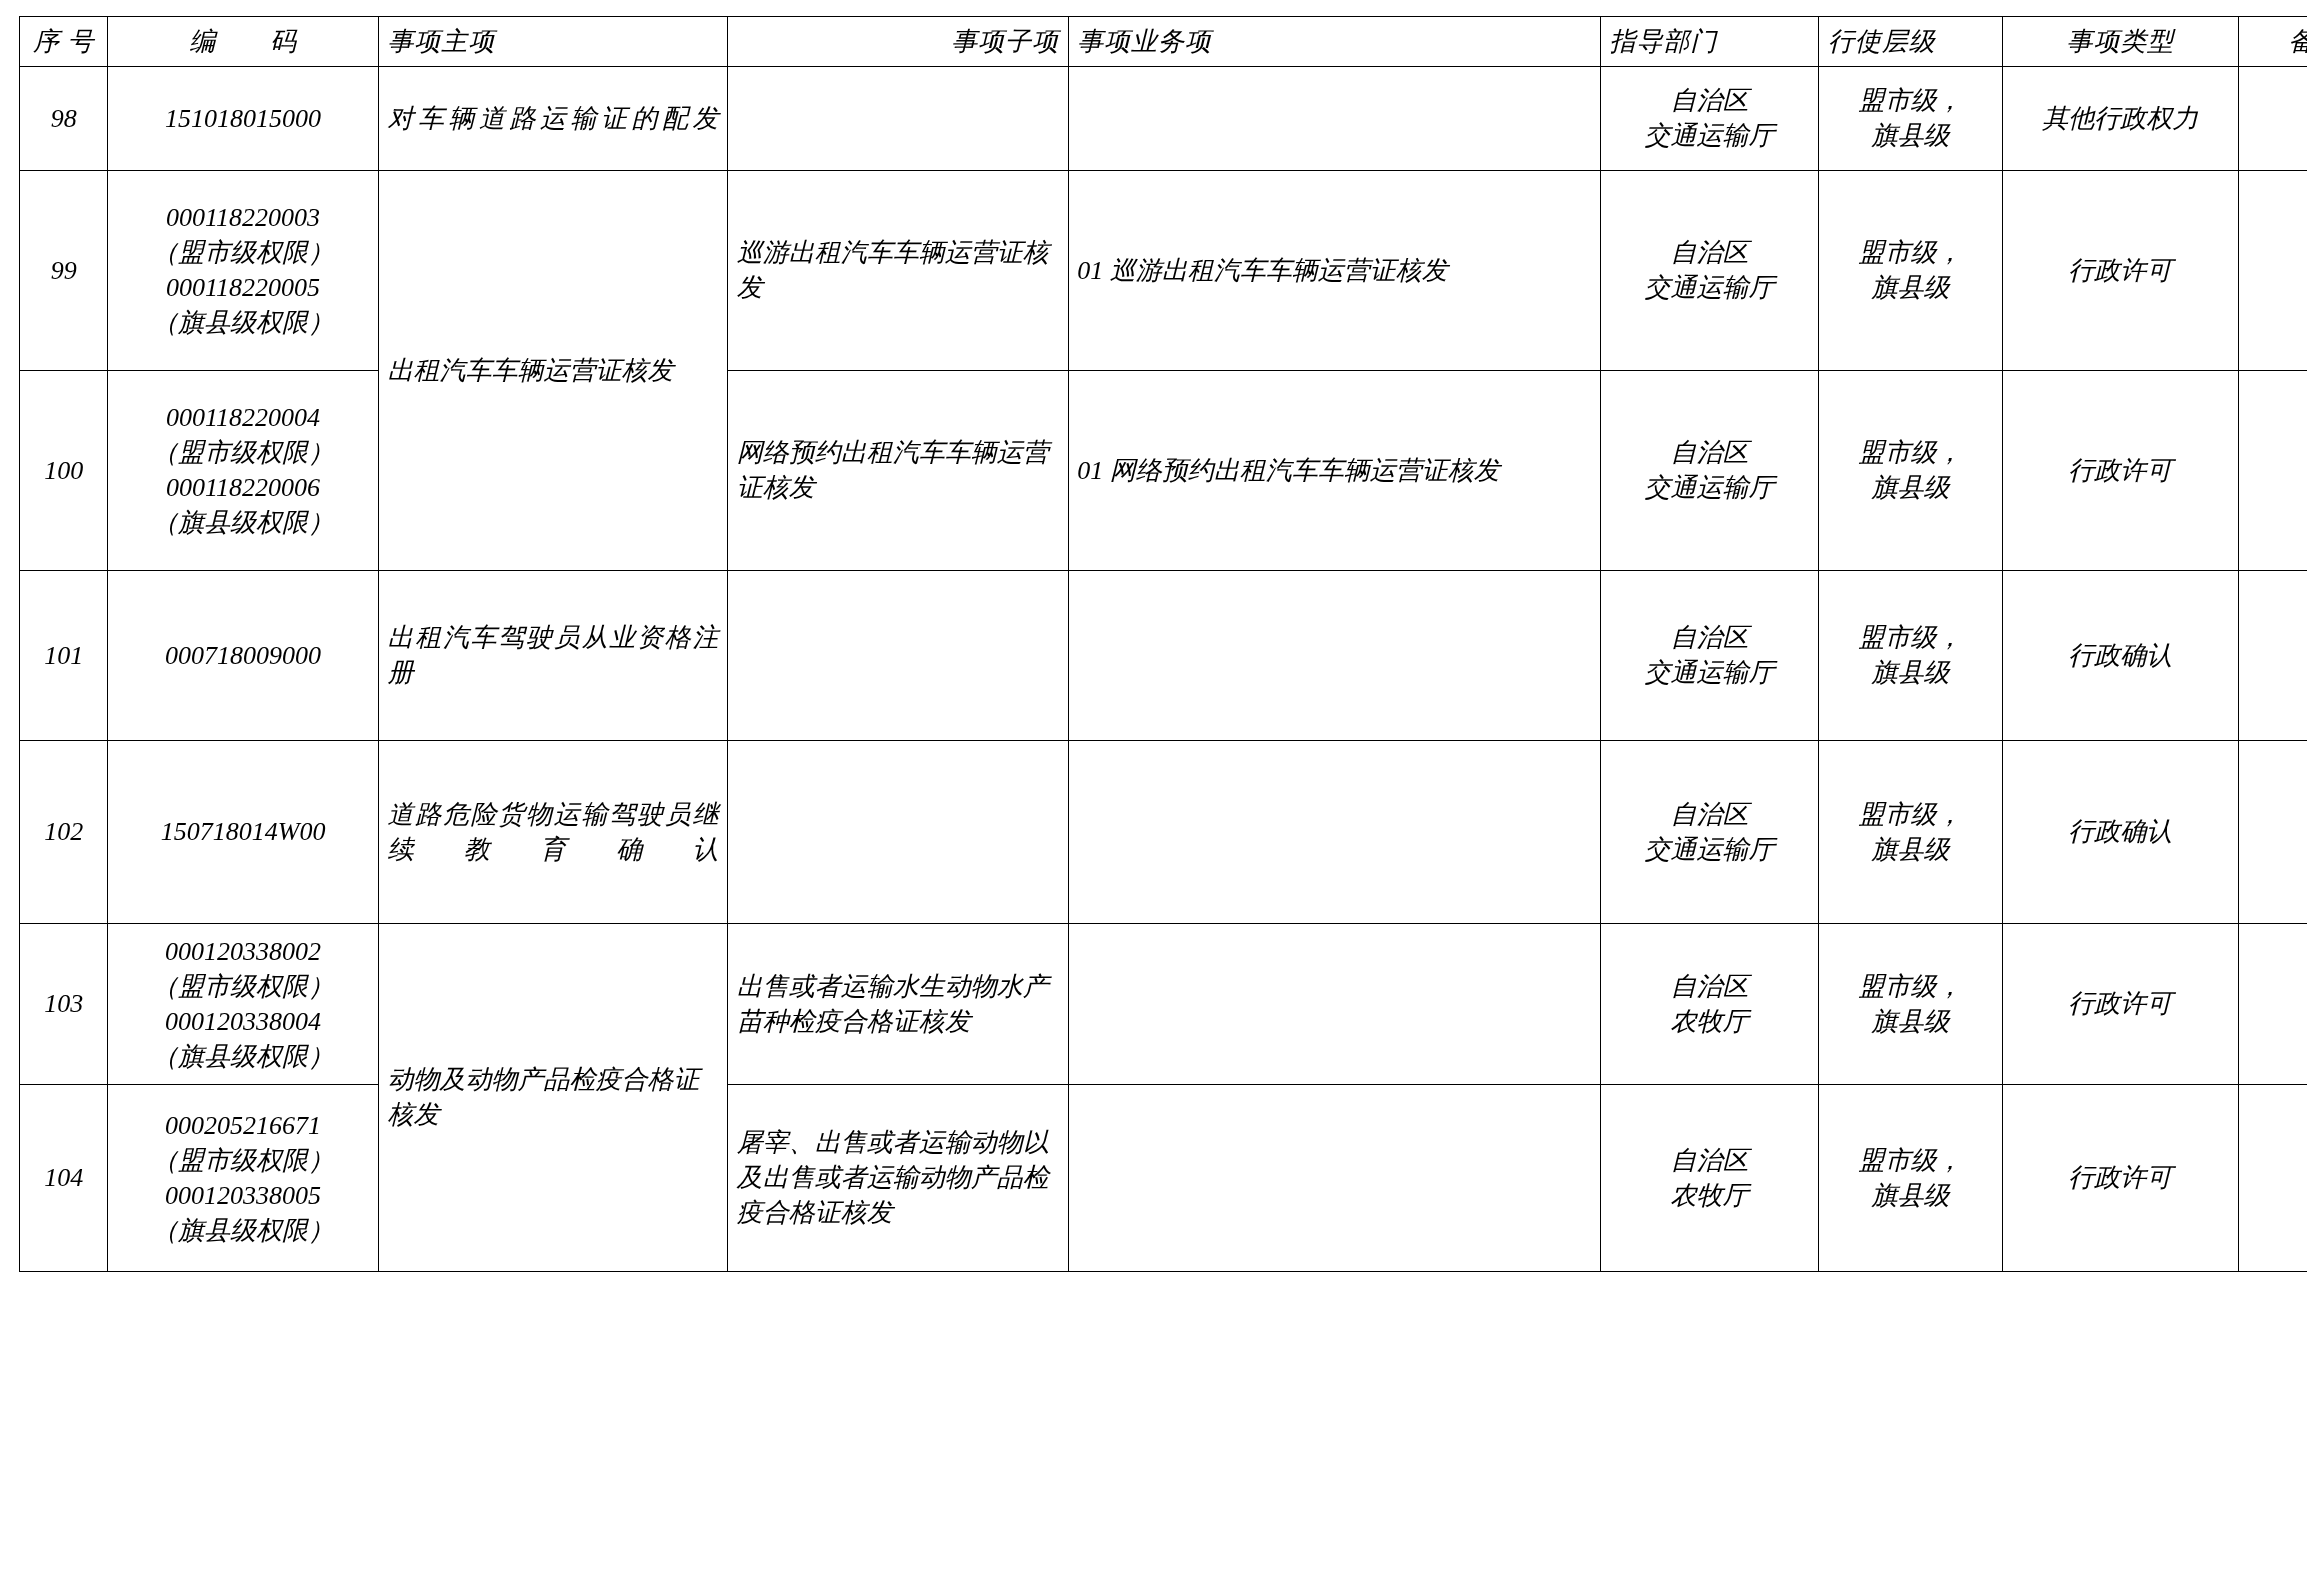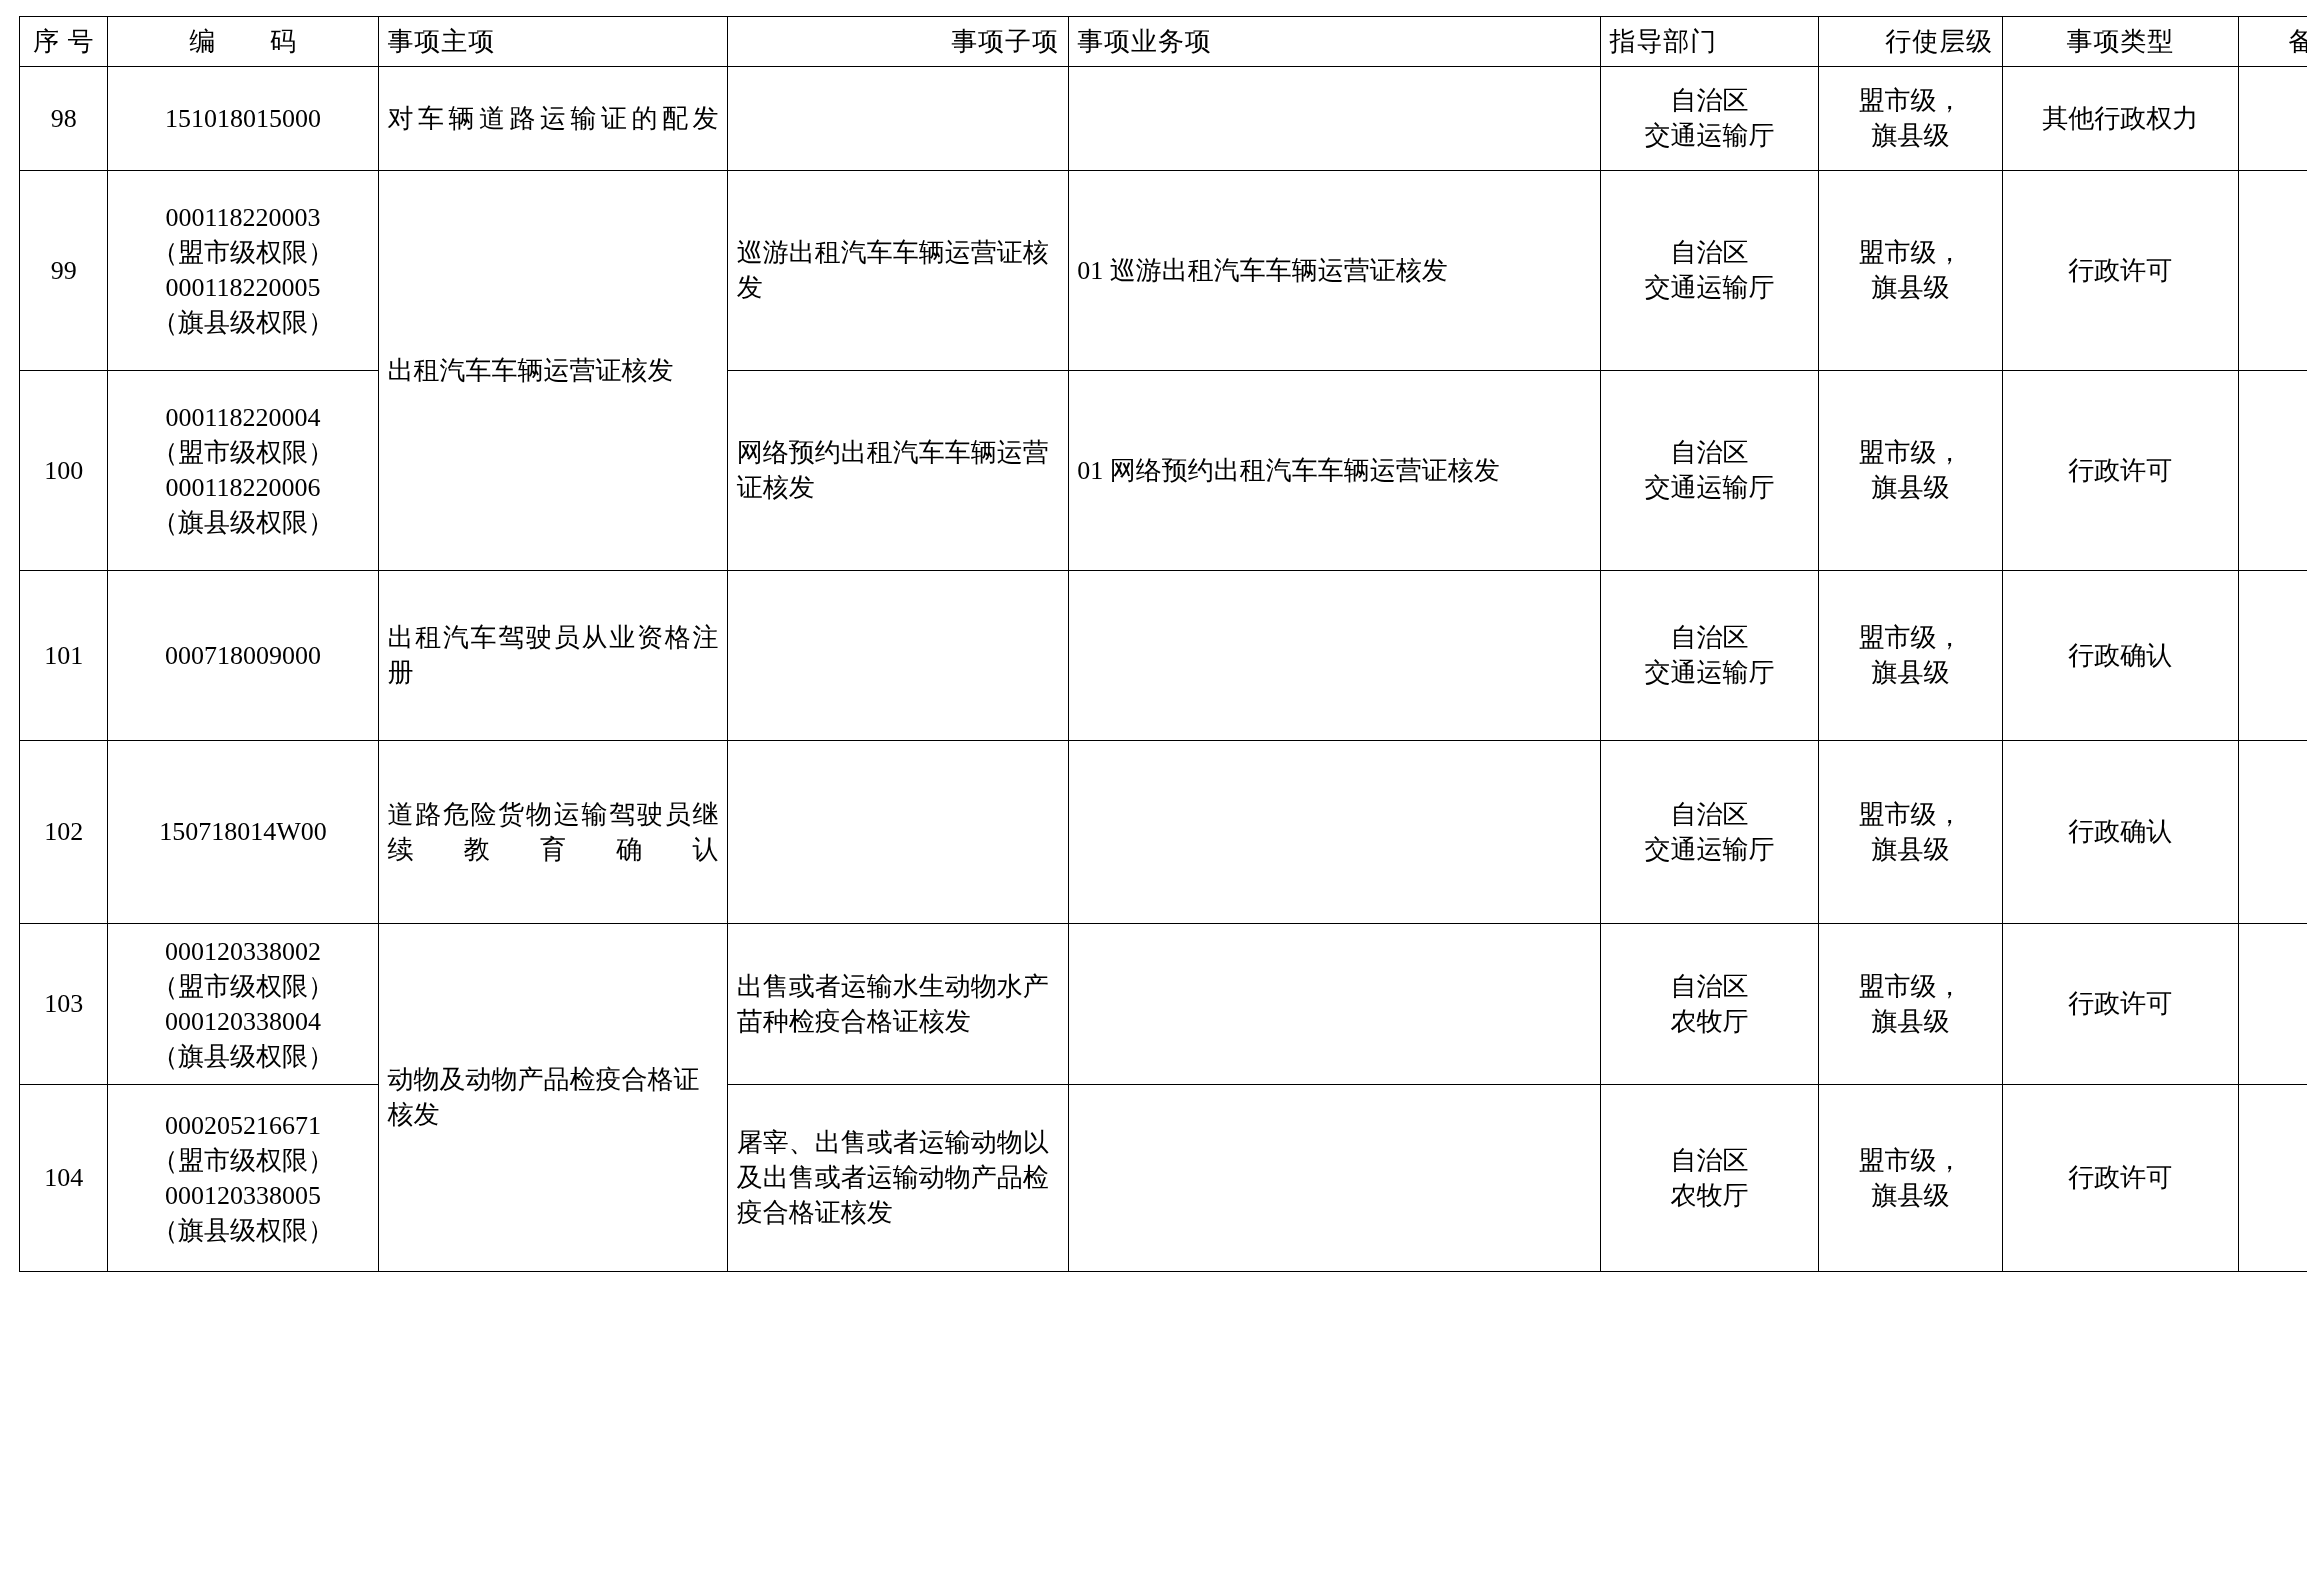--- a/index.html
+++ b/index.html
@@ -11,20 +11,21 @@
     width: 2307px;
     height: 1594px;
     font-family: "Liberation Serif", "DejaVu Serif", serif;
     color: #000000;
     overflow: hidden;
   }
   .page {
     box-sizing: border-box;
     padding: 15.7px 19px 0 19px;
     width: 2307px;
+    font-style: italic;
   }
   table.doc-table {
     border-collapse: collapse;
     table-layout: fixed;
     width: 2264px;
     margin: 0 auto;
   }
   table.doc-table td,
   table.doc-table th {
     border: 1.7px solid #000000;
@@ -39,21 +40,21 @@
     font-size: 27px;
     letter-spacing: 0.9px;
     padding: 12.2px 5.2px;
   }
   .c-seq      { width: 70px;  text-align: center; }
   .c-code     { width: 252px; text-align: center; }
   .c-main     { width: 331px; text-align: left; }
   .c-sub      { width: 322px; text-align: right; }
   .c-biz      { width: 514px; text-align: left; margin-top: 28px; }
   .c-dept     { width: 200px; text-align: left; }
-  .c-level    { width: 165px; text-align: right; }
+  .c-level    { width: 165px; text-align: left; }
   .c-type     { width: 218px; text-align: center; }
   .c-remark   { width: 135px; text-align: center; }
 
   .cell-center { text-align: center; }
   .cell-left   { text-align: left; }
   .just { text-align: justify; text-align-last: justify; margin-top: 32px; }
   .code-lines div { white-space: nowrap; }
   .tall-1 { height: 104px; }
   .tall-2 { height: 200px; }
   .tall-3 { height: 170px; }

